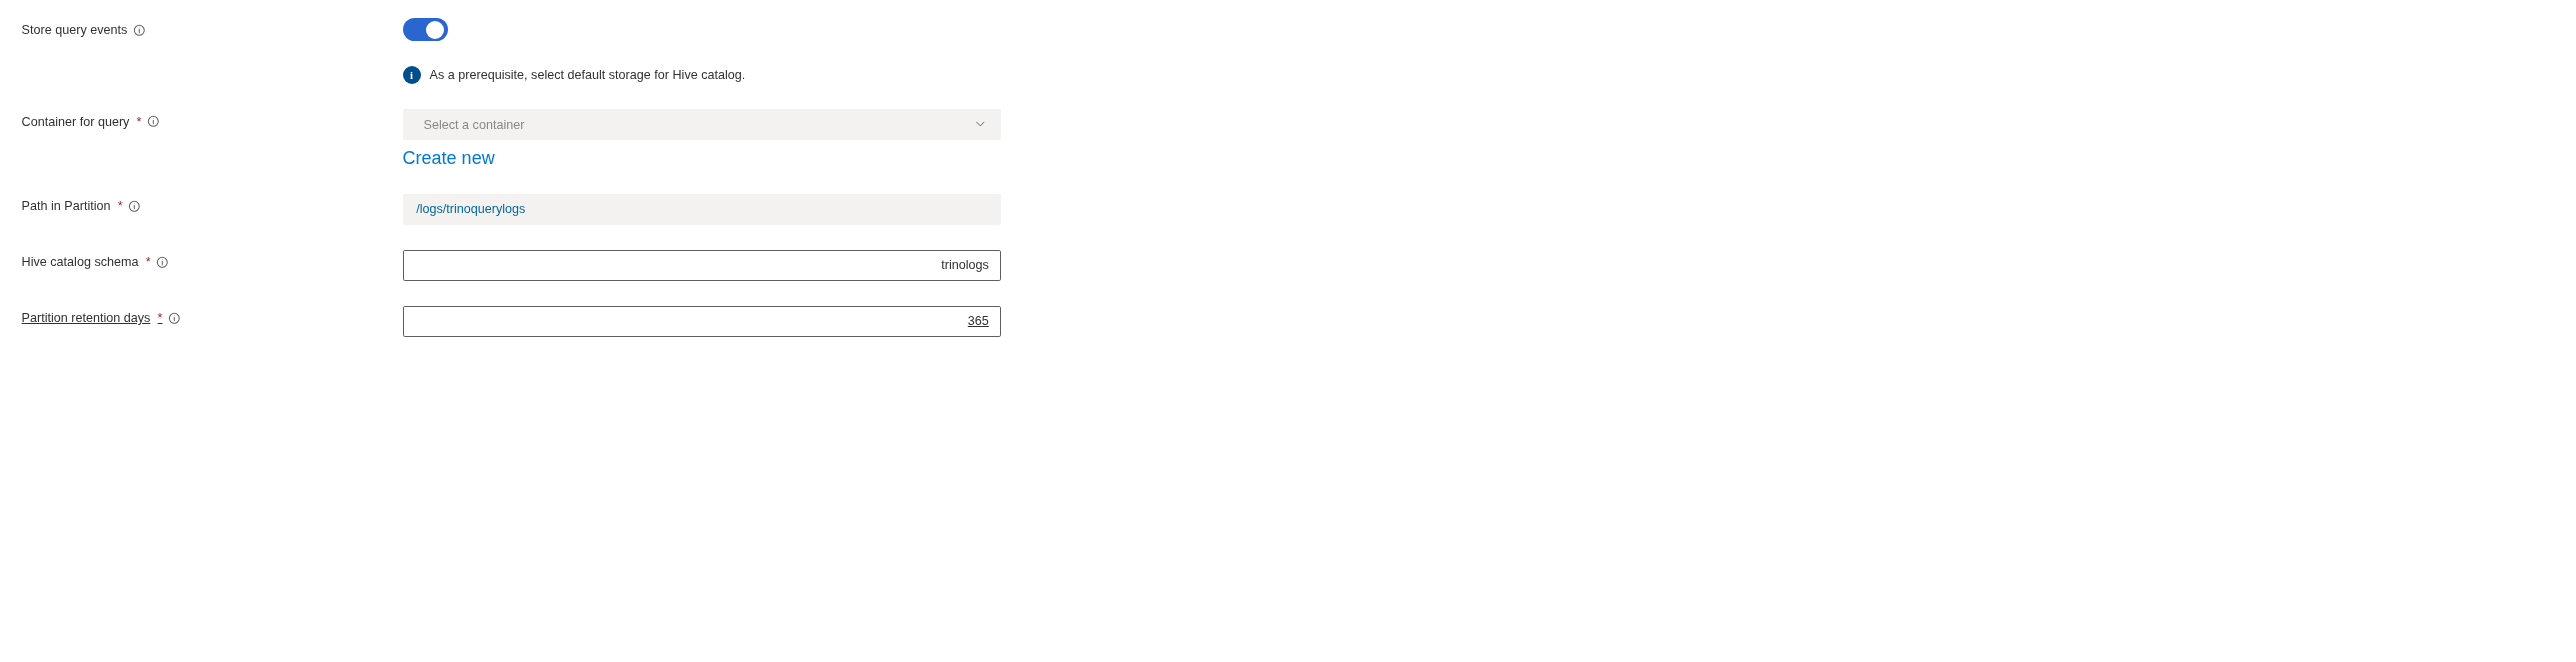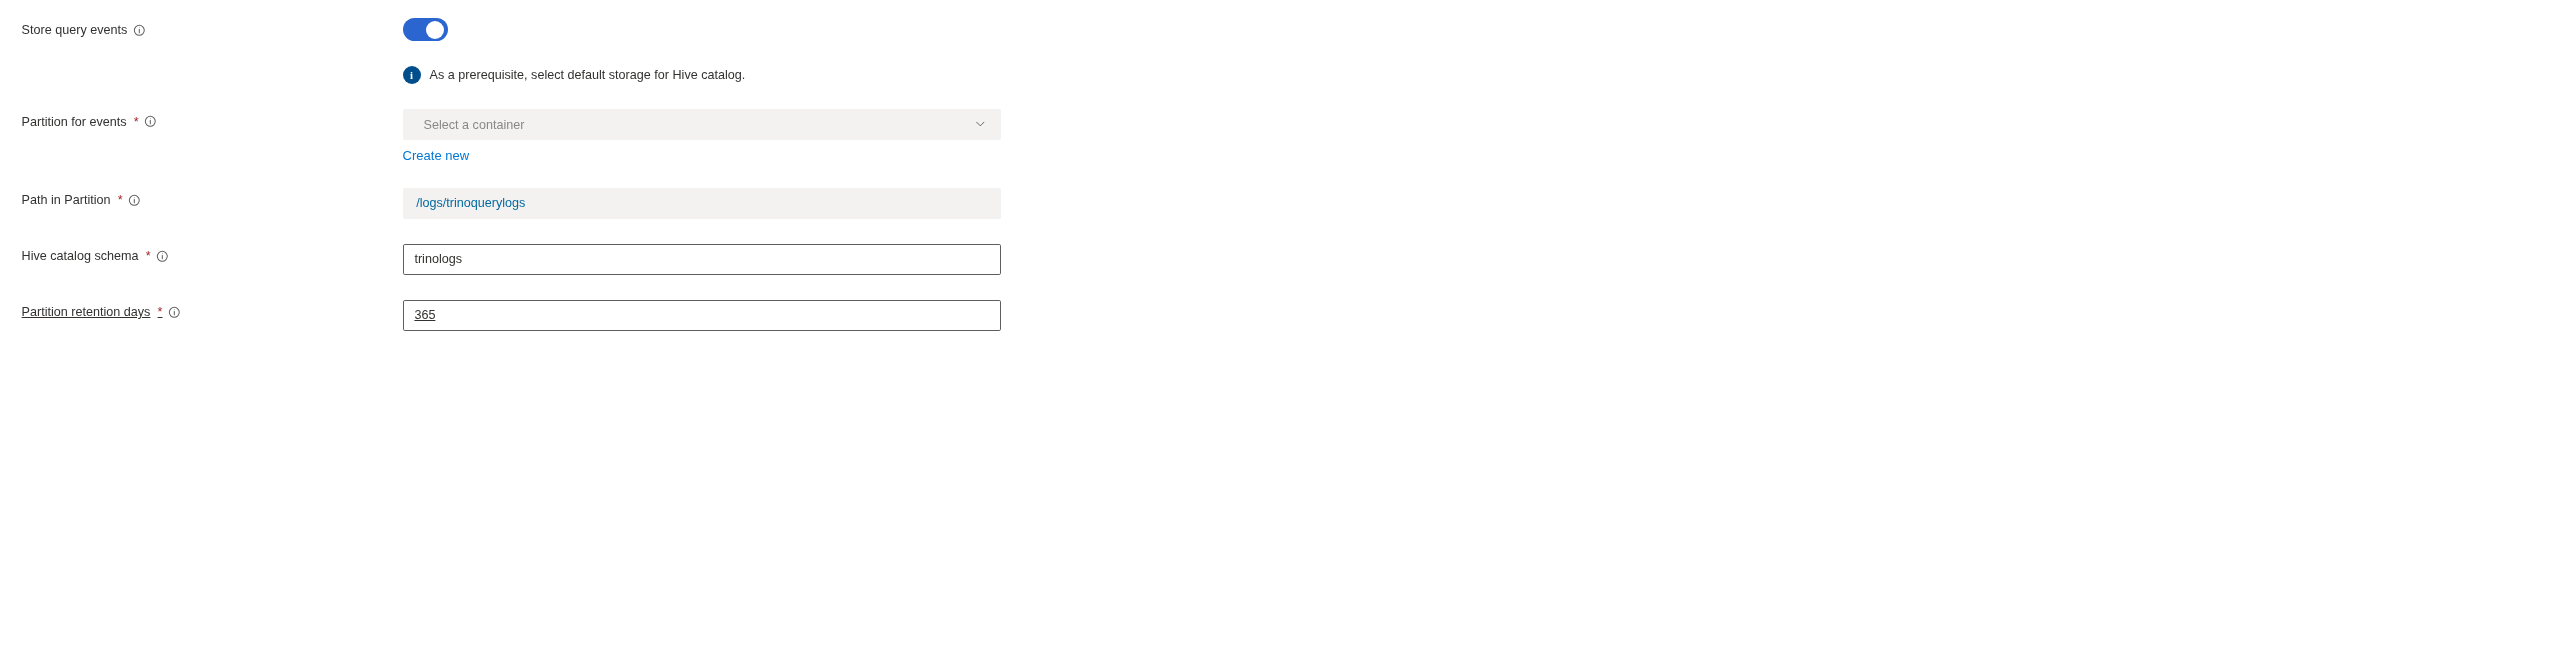--- a/index.html
+++ b/index.html
@@ -103,21 +103,21 @@
     .select-chevron {
       position: absolute;
       right: 12.6px;
       top: 50%;
       transform: translateY(-50%);
       color: #605e5c;
     }
 
     .link {
       color: #0078d4;
-      font-size: 13px;
+      font-size: 18px;
       margin-top: 7.2px;
       cursor: pointer;
       display: inline-block;
     }
 
     
     .input-disabled {
       height: 31px;
       background: #f3f2f1;
       border: 0.9px solid #f3f2f1;
@@ -132,20 +132,21 @@
     .text-input {
       height: 31px;
       width: 100%;
       border: 0.9px solid #605e5c;
       border-radius: 1.8px;
       padding: 0 10.8px;
       font-family: inherit;
       font-size: 12.6px;
       color: #323130;
       outline: none;
+      text-align: right;
     }
   </style>
 </head>
 <body>
 
 <div class="form-row">
   <div class="label-col">
     <span>Store query events</span>
     <span class="info-icon">
       <svg viewBox="0 0 16 16" fill="none" stroke="#605e5c" stroke-width="1.3">
@@ -159,21 +160,21 @@
     <div class="toggle"></div>
     <div class="notice">
       <span class="notice-badge">i</span>
       <span>As a prerequisite, select default storage for Hive catalog.</span>
     </div>
   </div>
 </div>
 
 <div class="form-row" style="margin-top:5.4px;">
   <div class="label-col">
-    <span>Partition for events</span>
+    <span>Container for query</span>
     <span class="required-asterisk">*</span>
     <span class="info-icon">
       <svg viewBox="0 0 16 16" fill="none" stroke="#605e5c" stroke-width="1.3">
           <circle cx="8" cy="8" r="6.3"></circle>
           <line x1="8" y1="7" x2="8" y2="11.2" stroke-linecap="round"></line>
           <circle cx="8" cy="4.7" r="0.6" fill="#605e5c" stroke="none"></circle>
         </svg>
     </span>
   </div>
   <div class="control-col">

